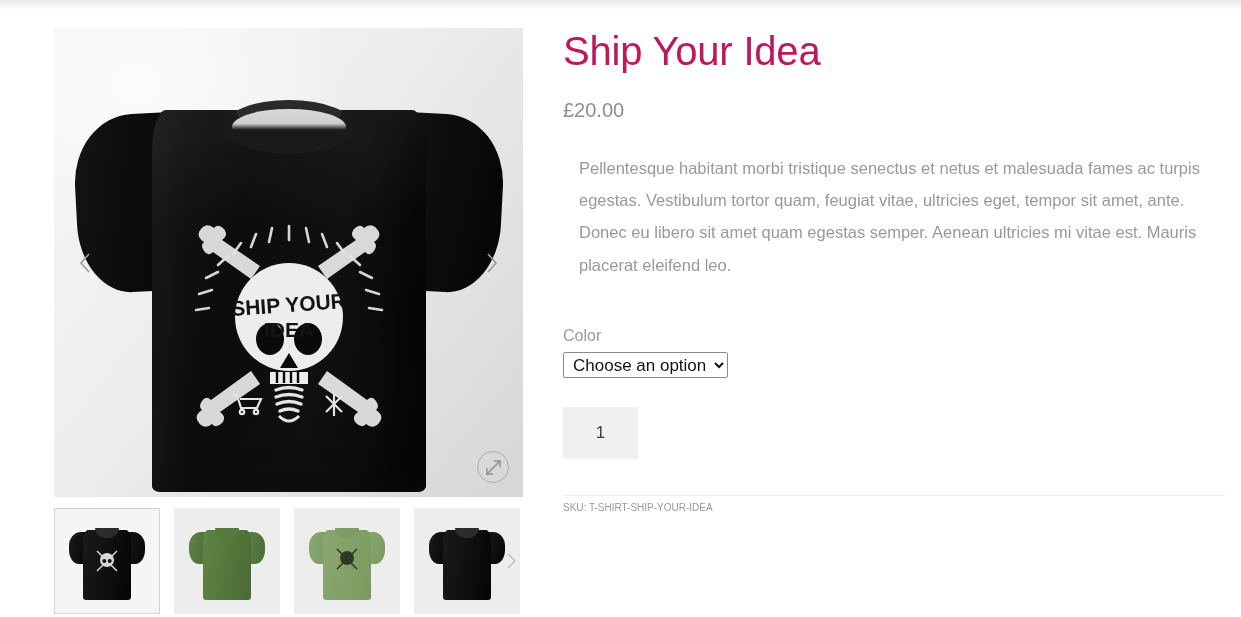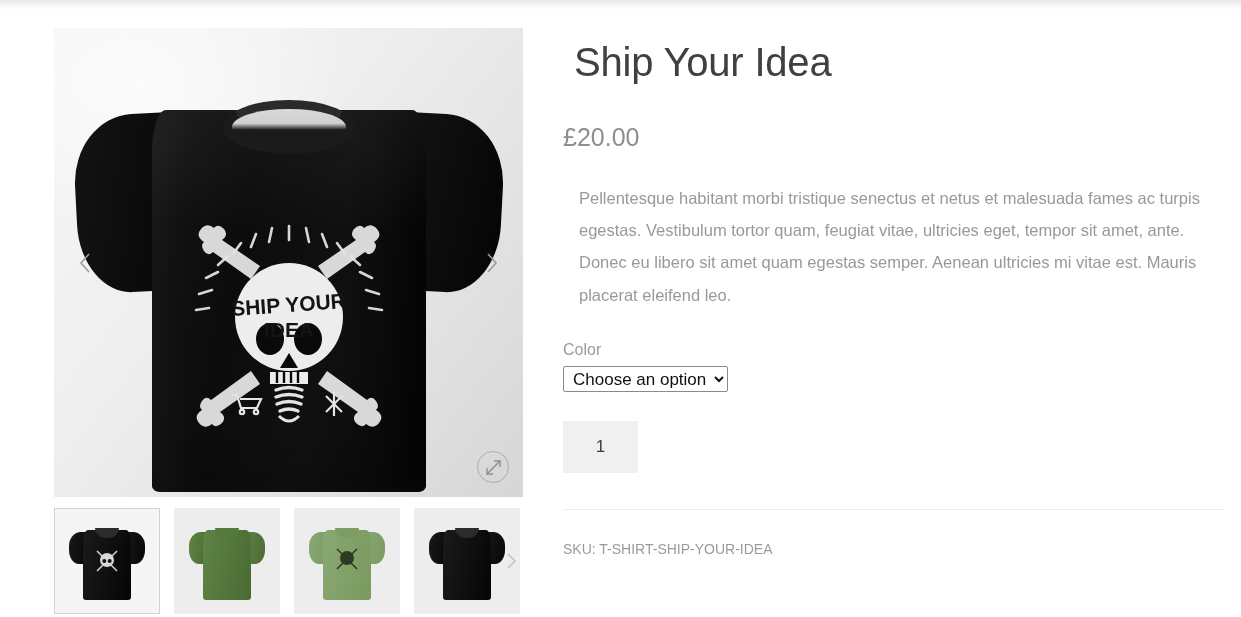--- a/index.html
+++ b/index.html
@@ -135,42 +135,42 @@
     width: 20px; height: 20px; color: #c0c0c0;
     display: flex; align-items: center; justify-content: center;
   }
 
   
   .summary {
     position: absolute; left: 563px; top: 28px;
     width: 662px;
   }
   .product-title {
-    margin: 11px;
+    margin: 0;
     font-size: 40px;
     font-weight: 300;
-    color: #404040;
+    color: #be185d;
     letter-spacing: -0.2px;
     line-height: 1.15;
   }
   .price {
-    margin: 38px 0 0 0;
-    font-size: 25px;
+    margin: 25px 0 0 0;
+    font-size: 20px;
     font-weight: 400;
     color: #8e8e8e;
   }
   .description {
     margin: 30px 0 0 16px;
     font-size: 16.5px;
     line-height: 1.95;
     color: #999999;
     max-width: 662px;
   }
   .attr-label {
-    margin: 30px 0 0 0;
+    margin: 46px 0 0 0;
     font-size: 16px;
     color: #9a9a9a;
   }
   .attr-select {
     margin-top: 7px;
     font-family: "Liberation Sans", sans-serif;
     font-size: 17px;
     color: #111111;
     background: #ffffff;
     border: 1px solid #8a8a8a;
@@ -202,22 +202,22 @@
     font-family: "Liberation Sans", sans-serif;
     font-size: 16.5px;
     font-weight: bold;
   }
   .meta-divider {
     margin-top: 36px;
     width: 662px; height: 1px;
     background: #ededed;
   }
   .meta {
-    margin-top: 28px;
-    font-size: 14px;
+    margin-top: 4px;
+    font-size: 10px;
     line-height: 1.62;
     color: #9a9a9a;
   }
   .meta a {
     color: #6b6b6b;
     text-decoration: underline;
     font-weight: bold;
   }
 </style>
 </head>

